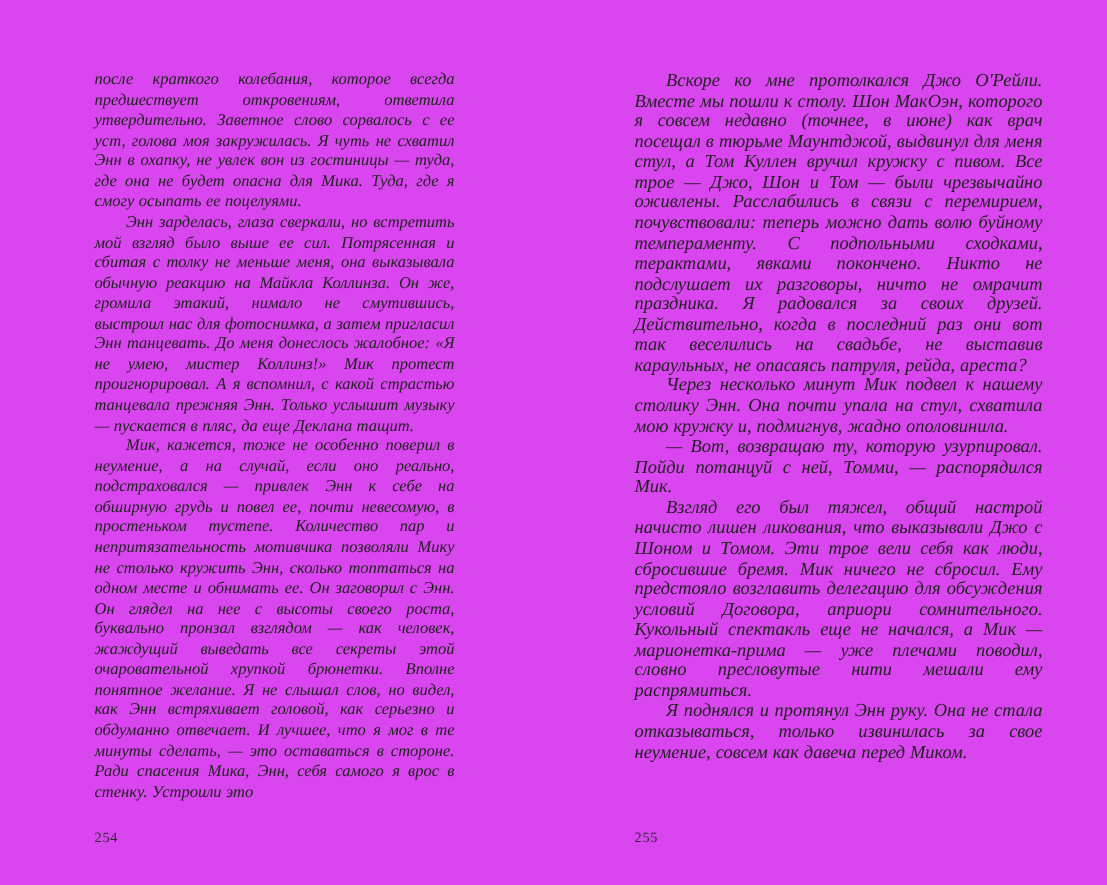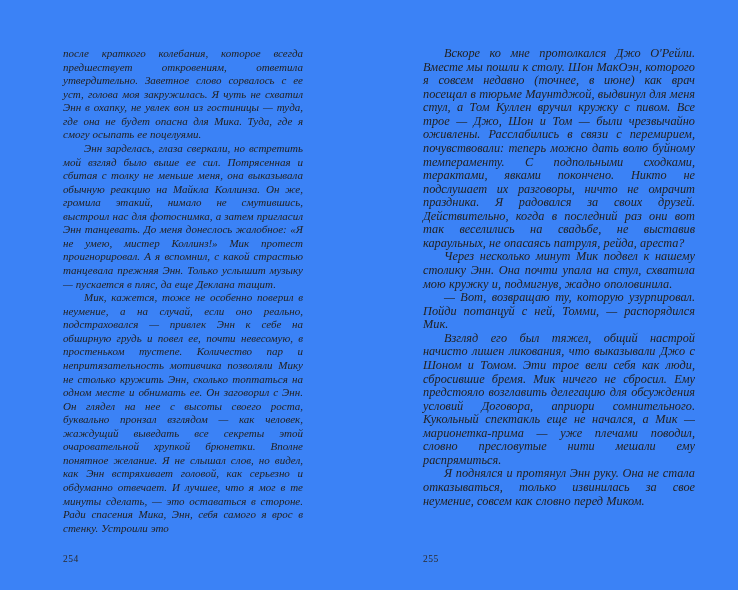--- a/index.html
+++ b/index.html
@@ -9,21 +9,21 @@
   body {
     width: 738px;
     height: 590px;
     background: #ffffff;
     overflow: hidden;
   }
   .spread {
     position: relative;
     width: 738px;
     height: 590px;
-    background: #3b82f6;
+    background: #d946ef;
     font-family: "Liberation Serif", serif;
     color: #222222;
   }
   .text-block {
     position: absolute;
     font-style: italic;
     text-align: justify;
     hyphens: auto;
     -webkit-hyphens: auto;
     word-spacing: 0.02em;
@@ -76,19 +76,19 @@
     <p class="cont">после краткого колебания, которое всегда предшествует откровениям, ответила утвердительно. Заветное слово сорвалось с ее уст, голова моя закружилась. Я чуть не схватил Энн в охапку, не увлек вон из гостиницы — туда, где она не будет опасна для Мика. Туда, где я смогу осыпать ее поцелуями.</p>
     <p>Энн зарделась, глаза сверкали, но встретить мой взгляд было выше ее сил. Потрясенная и сбитая с толку не меньше меня, она выказывала обычную реакцию на Майкла Коллинза. Он же, громила этакий, нимало не смутившись, выстроил нас для фотоснимка, а затем пригласил Энн танцевать. До меня донеслось жалобное: «Я не умею, мистер Коллинз!» Мик протест проигнорировал. А я вспомнил, с какой страстью танцевала прежняя Энн. Только услышит музыку — пускается в пляс, да еще Деклана тащит.</p>
     <p>Мик, кажется, тоже не особенно поверил в неумение, а на случай, если оно реально, подстраховался — привлек Энн к себе на обширную грудь и повел ее, почти невесомую, в простеньком тустепе. Количество пар и непритязательность мотивчика позволяли Мику не столько кружить Энн, сколько топтаться на одном месте и обнимать ее. Он заговорил с Энн. Он глядел на нее с высоты своего роста, буквально пронзал взглядом — как человек, жаждущий выведать все секреты этой очаровательной хрупкой брюнетки. Вполне понятное желание. Я не слышал слов, но видел, как Энн встряхивает головой, как серьезно и обдуманно отвечает. И лучшее, что я мог в те минуты сделать, — это оставаться в стороне. Ради спасения Мика, Энн, себя самого я врос в стенку. Устроили это</p>
   </div>
 
   <div class="text-block right-text">
     <p>Вскоре ко мне протолкался Джо О'Рейли. Вместе мы пошли к столу. Шон МакОэн, которого я совсем недавно (точнее, в июне) как врач посещал в тюрьме Маунтджой, выдвинул для меня стул, а Том Куллен вручил кружку с пивом. Все трое — Джо, Шон и Том — были чрезвычайно оживлены. Расслабились в связи с перемирием, почувствовали: теперь можно дать волю буйному темпераменту. С подпольными сходками, терактами, явками покончено. Никто не подслушает их разговоры, ничто не омрачит праздника. Я радовался за своих друзей. Действительно, когда в последний раз они вот так веселились на свадьбе, не выставив караульных, не опасаясь патруля, рейда, ареста?</p>
     <p>Через несколько минут Мик подвел к нашему столику Энн. Она почти упала на стул, схватила мою кружку и, подмигнув, жадно ополовинила.</p>
     <p>— Вот, возвращаю ту, которую узурпировал. Пойди потанцуй с ней, Томми, — распорядился Мик.</p>
     <p>Взгляд его был тяжел, общий настрой начисто лишен ликования, что выказывали Джо с Шоном и Томом. Эти трое вели себя как люди, сбросившие бремя. Мик ничего не сбросил. Ему предстояло возглавить делегацию для обсуждения условий Договора, априори сомнительного. Кукольный спектакль еще не начался, а Мик — марионетка-прима — уже плечами поводил, словно пресловутые нити мешали ему распрямиться.</p>
-    <p>Я поднялся и протянул Энн руку. Она не стала отказываться, только извинилась за свое неумение, совсем как словно перед Миком.</p>
+    <p>Я поднялся и протянул Энн руку. Она не стала отказываться, только извинилась за свое неумение, совсем как давеча перед Миком.</p>
   </div>
 
   <div class="folio folio-left">254</div>
   <div class="folio folio-right">255</div>
 
 </div>
 
 </body></html>

